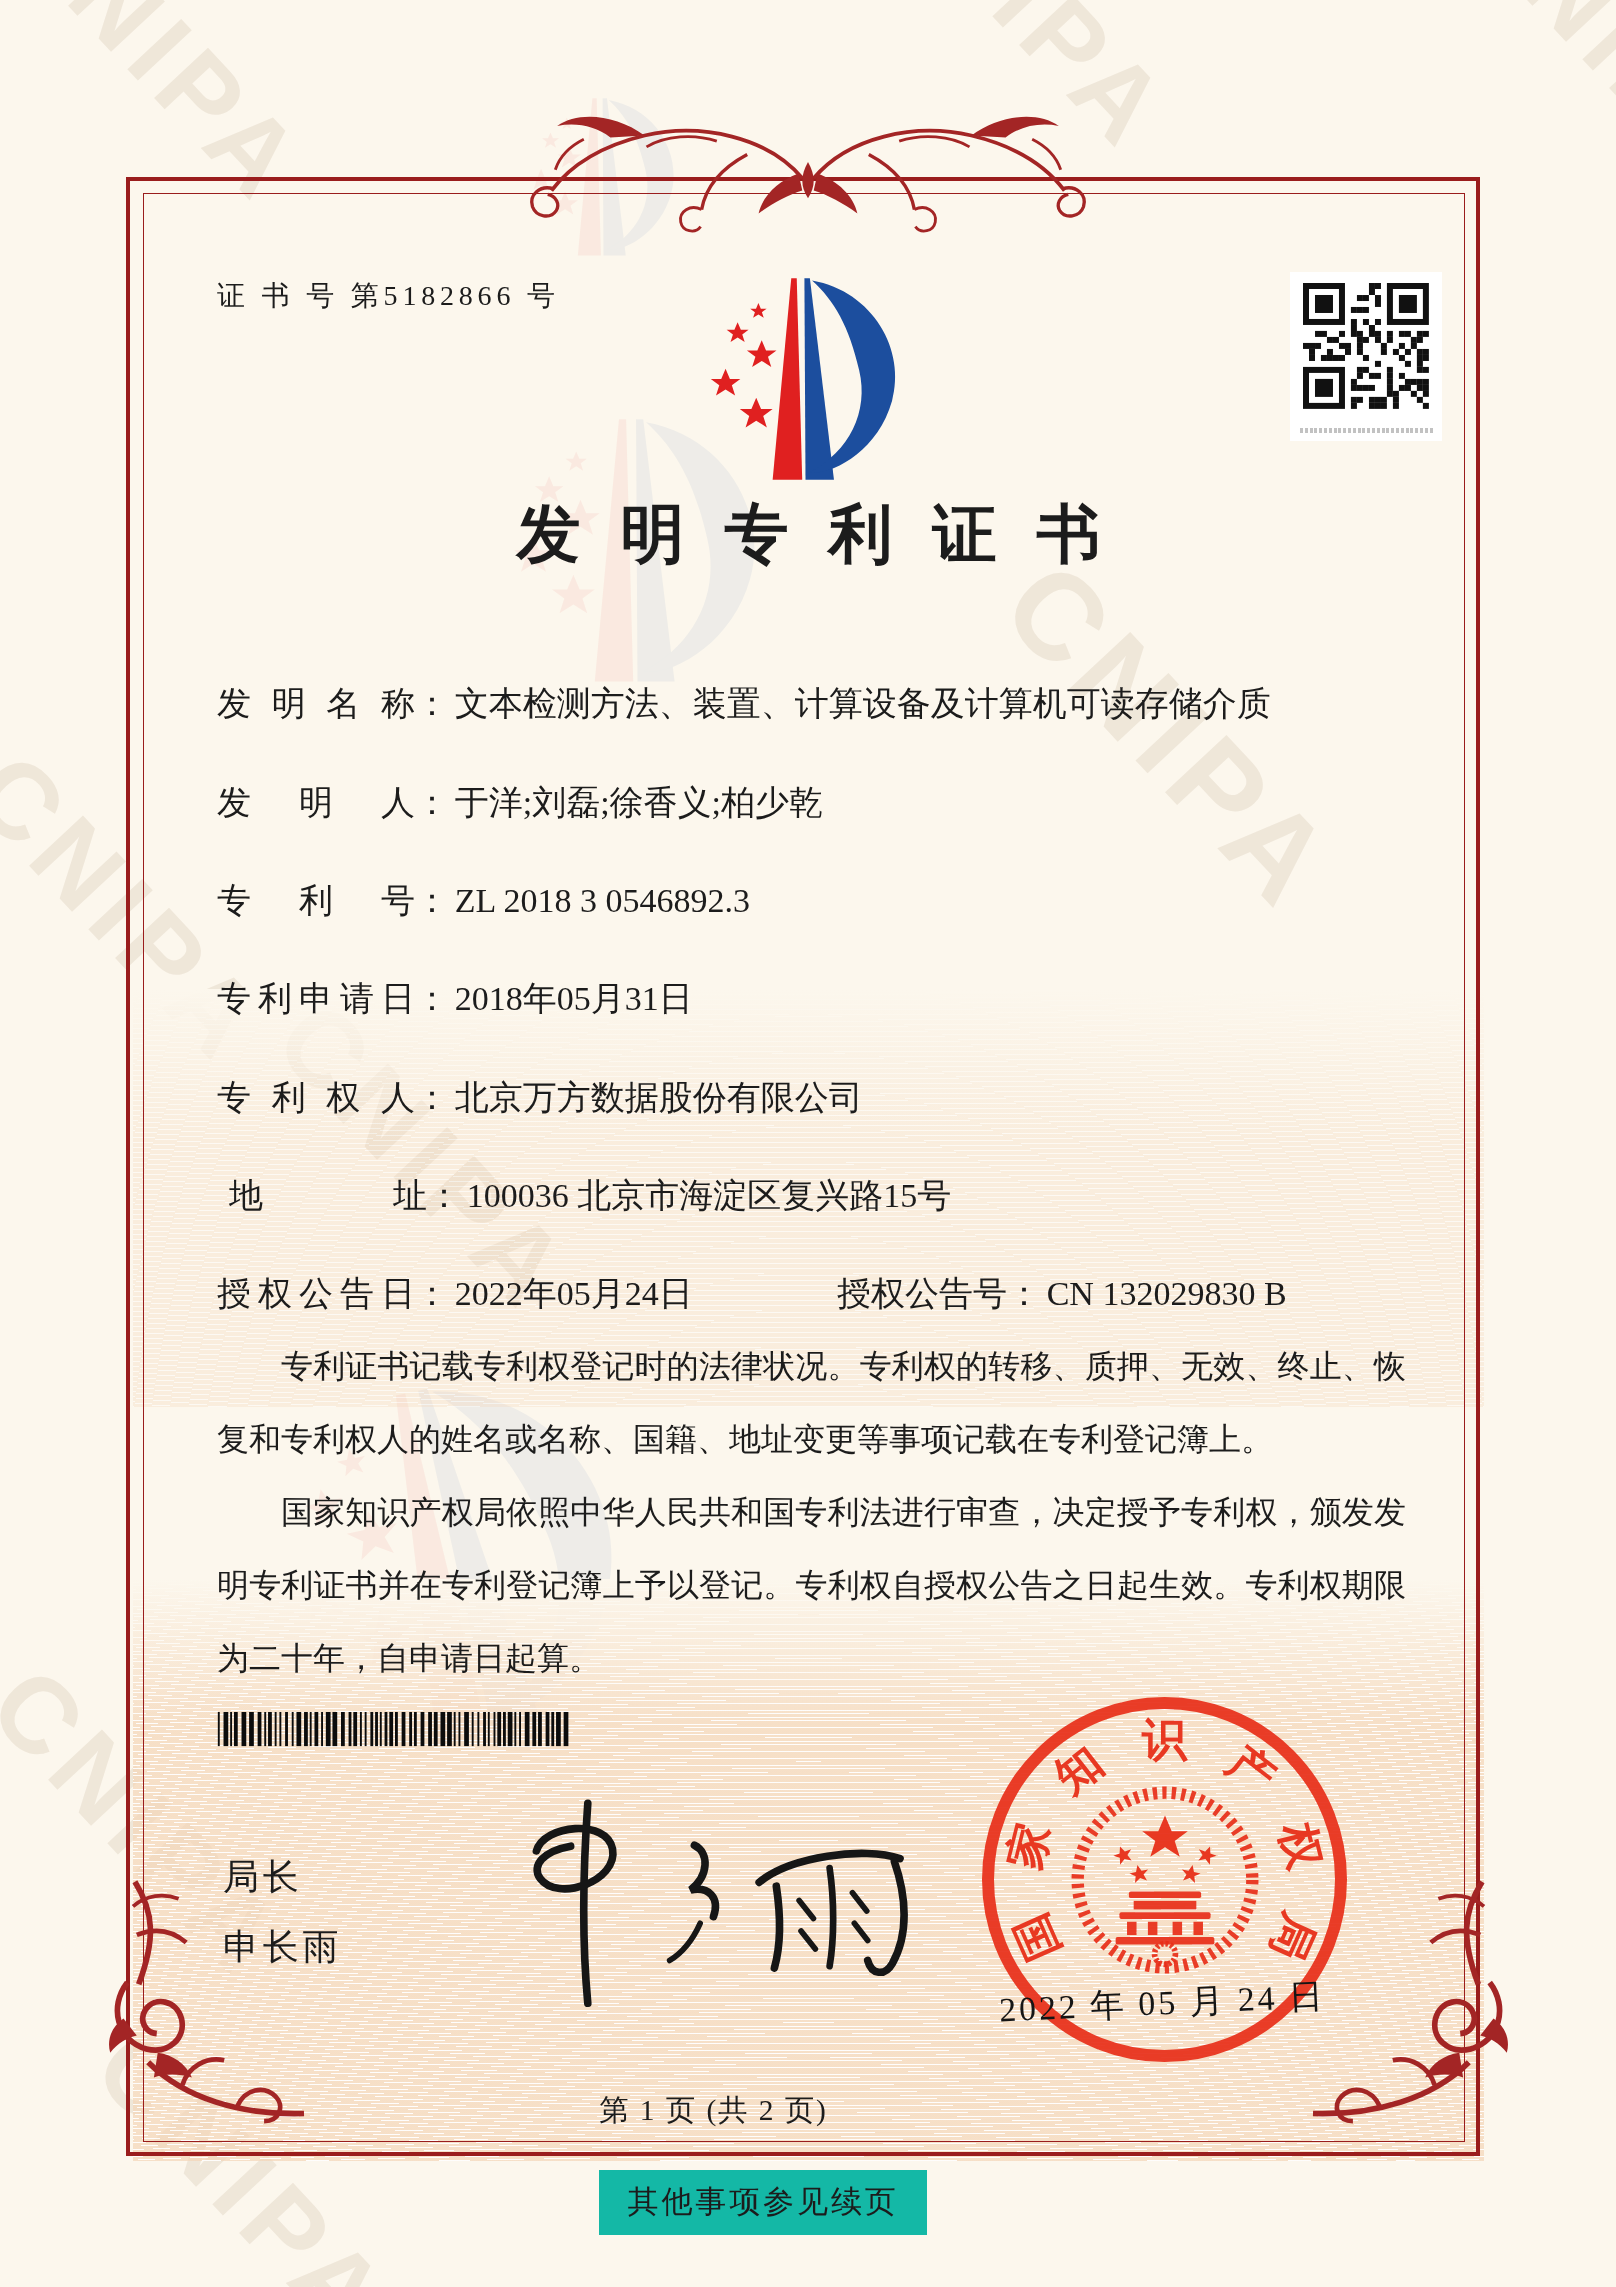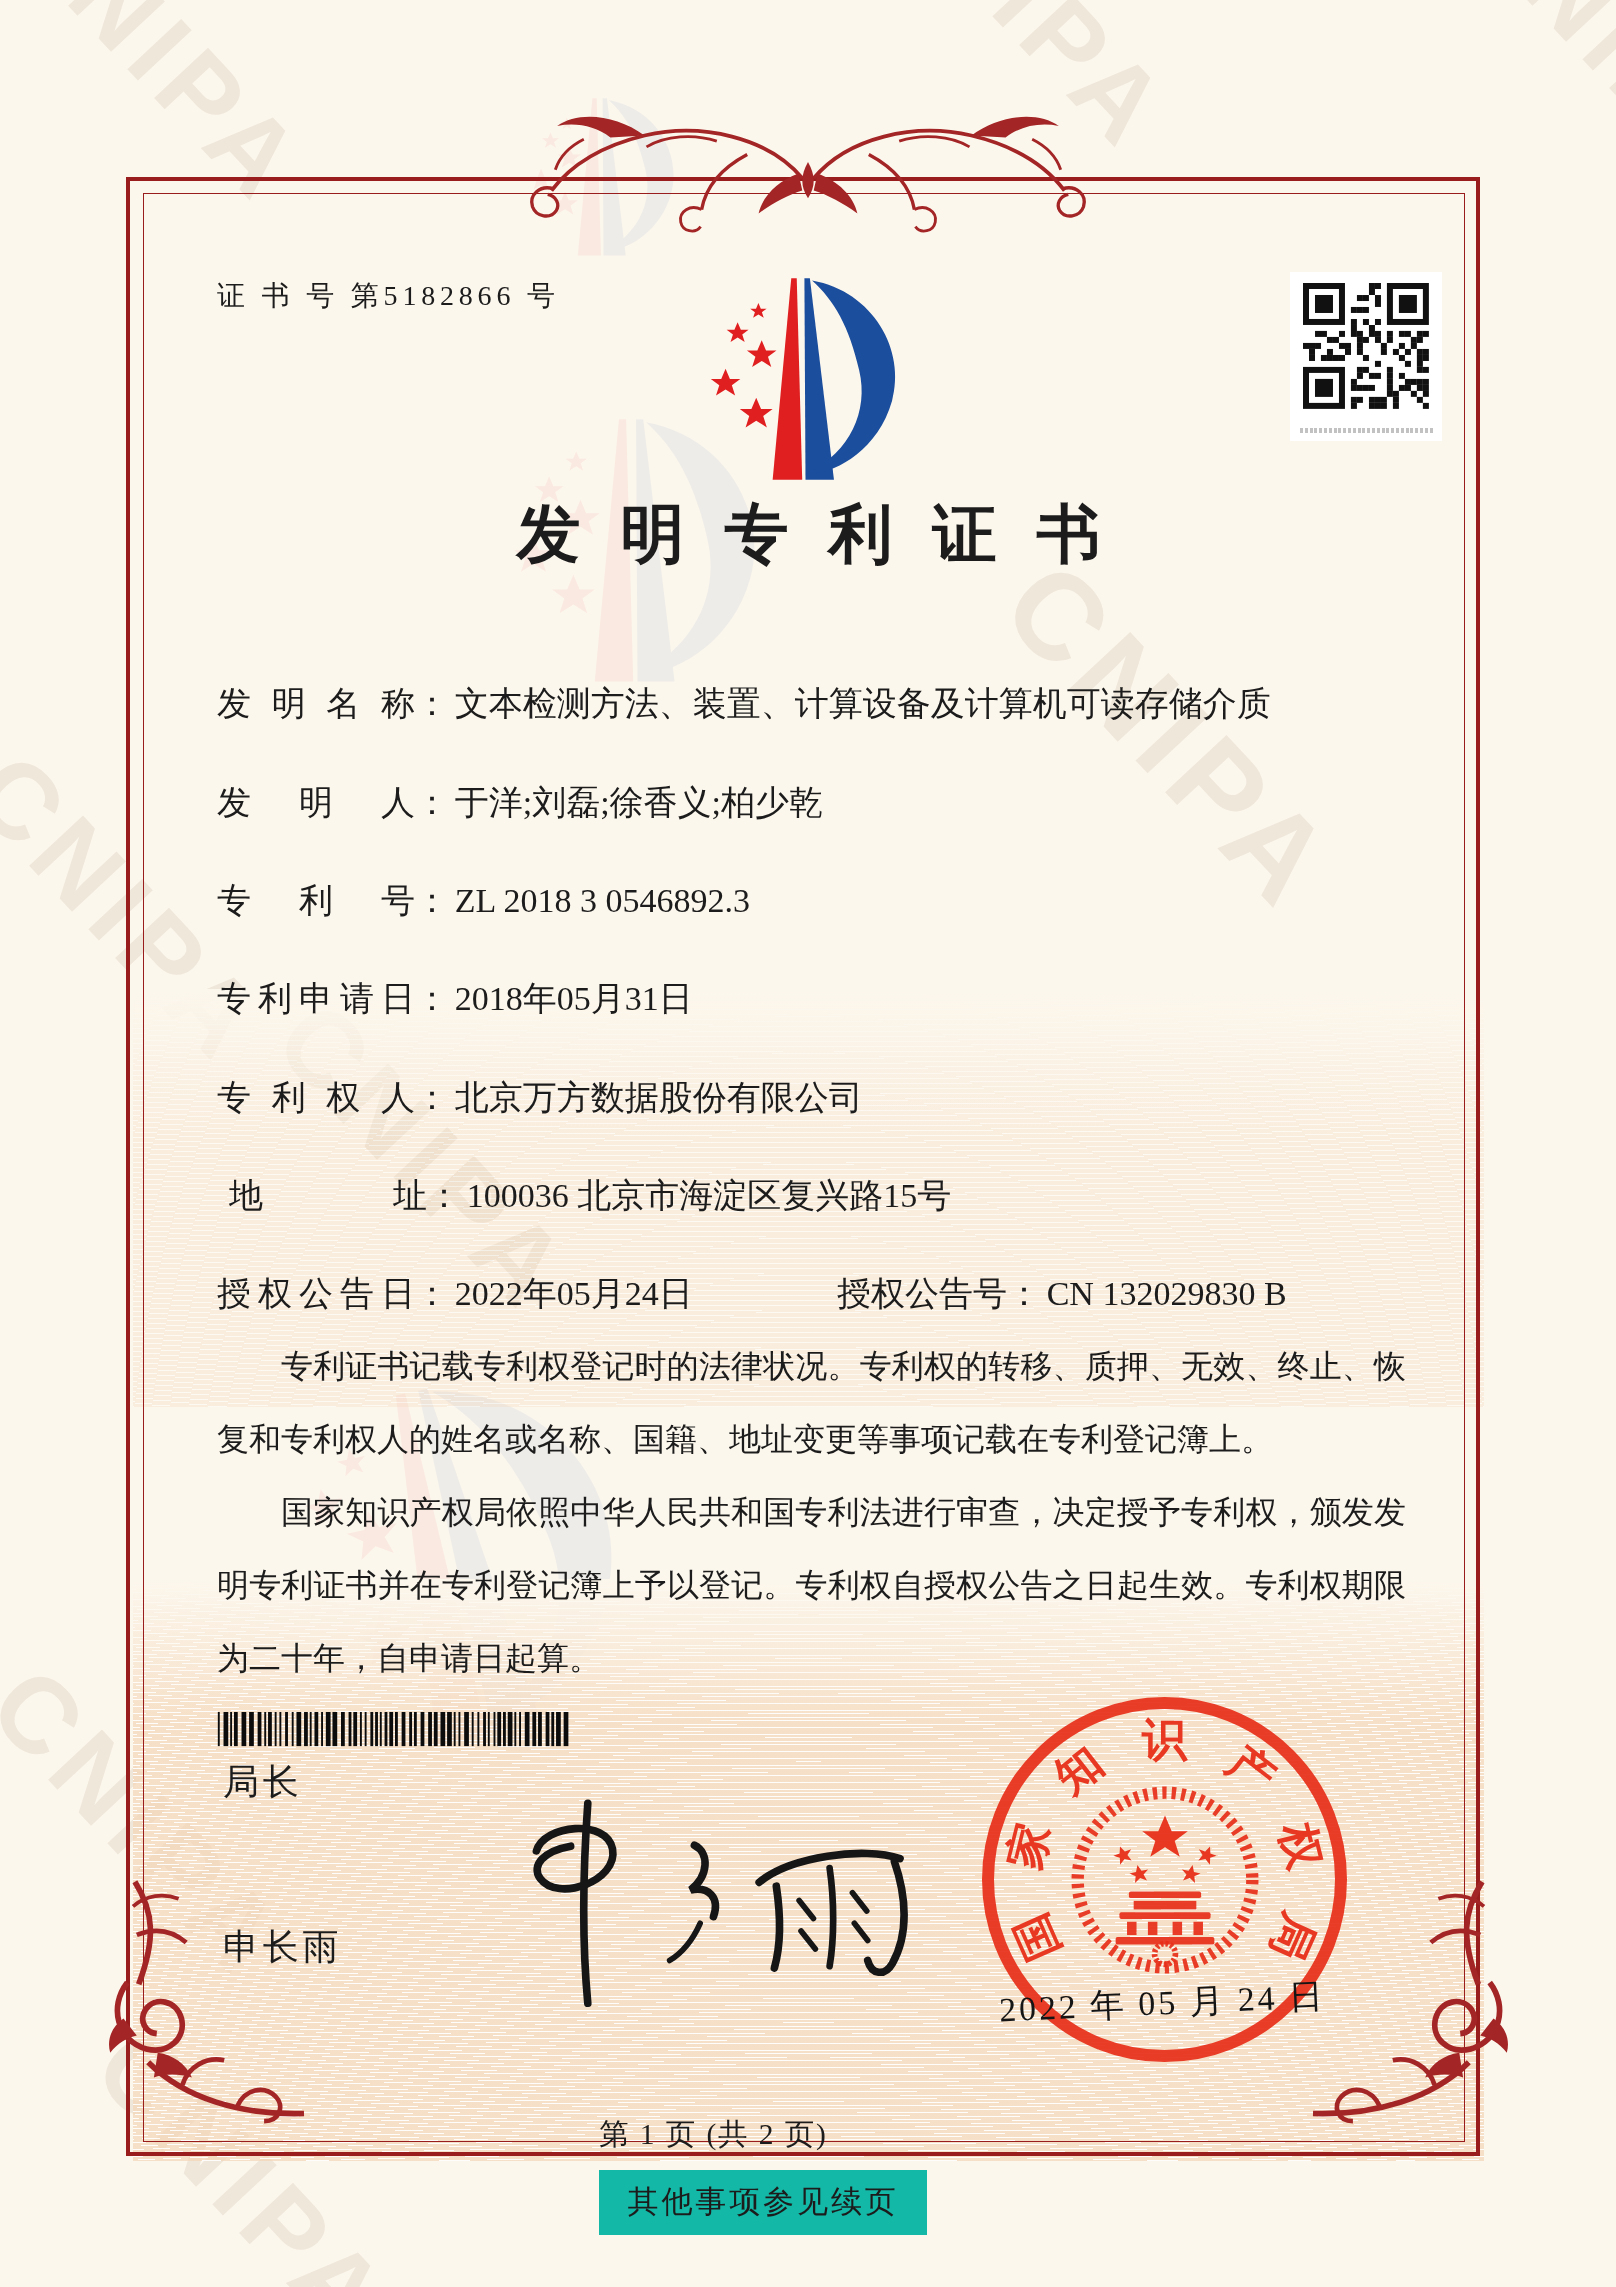--- a/index.html
+++ b/index.html
@@ -78,21 +78,21 @@
   .grant-no{position:absolute; left:620px; top:0; white-space:nowrap;}
   
   .body-text{
     position:absolute; left:217px; top:1330px; width:1189px; z-index:5;
     font-size:32px; line-height:73px; text-align:justify;
   }
   .body-text p{margin:0; text-indent:2em;}
   
   .barcode{position:absolute; left:217px; top:1712px; z-index:5;}
   .director-label{
-    position:absolute; left:223px; top:1758px; z-index:5;
+    position:absolute; left:223px; top:1853px; z-index:5;
     font-family:"Liberation Sans","DejaVu Sans",sans-serif;
     font-size:36px; font-weight:500; letter-spacing:3.8px;
   }
   .director-name{
     position:absolute; left:223px; top:1923px; z-index:5;
     font-family:"Liberation Sans","DejaVu Sans",sans-serif;
     font-size:36px; font-weight:500; letter-spacing:3.8px;
   }
   .signature{position:absolute; left:445px; top:1790px; z-index:5;}
   
@@ -113,21 +113,21 @@
   }
   .seal-emblem{position:absolute; left:50%; top:50%; transform:translate(-50%,-50%);}
   .seal-date{
     position:absolute; left:999px; top:1980px; width:342px; z-index:7;
     font-size:34px; letter-spacing:2.9px; color:#151515;
     transform:rotate(-2.5deg); white-space:nowrap;
   }
   
   .page-info{
     position:absolute; left:428px; width:571px; top:2091px; z-index:5;
-    text-align:center; font-size:29.5px; letter-spacing:1.9px;margin-top:24px;
+    text-align:center; font-size:29.5px; letter-spacing:1.9px;
   }
   .bottom-note{
     position:absolute; left:599px; top:2170px; z-index:5;
     background:#14b8a6; padding:11.4px 28.5px; font-size:31px; letter-spacing:2.9px;
   }
 </style>
 </head>
 <body>
 
 <div class="page">

